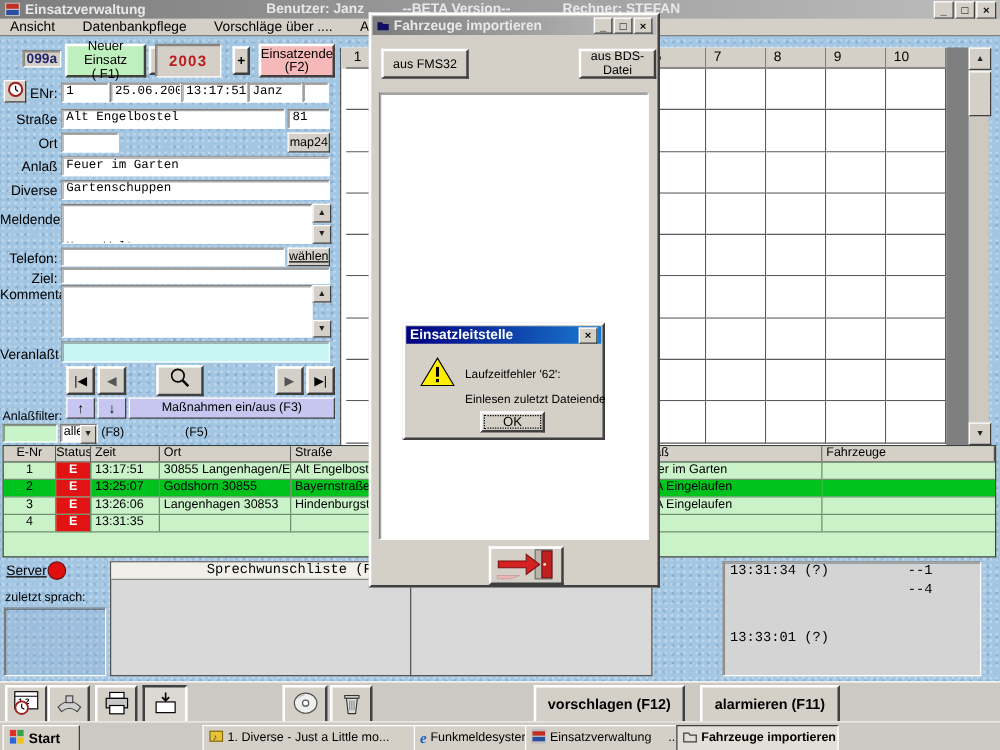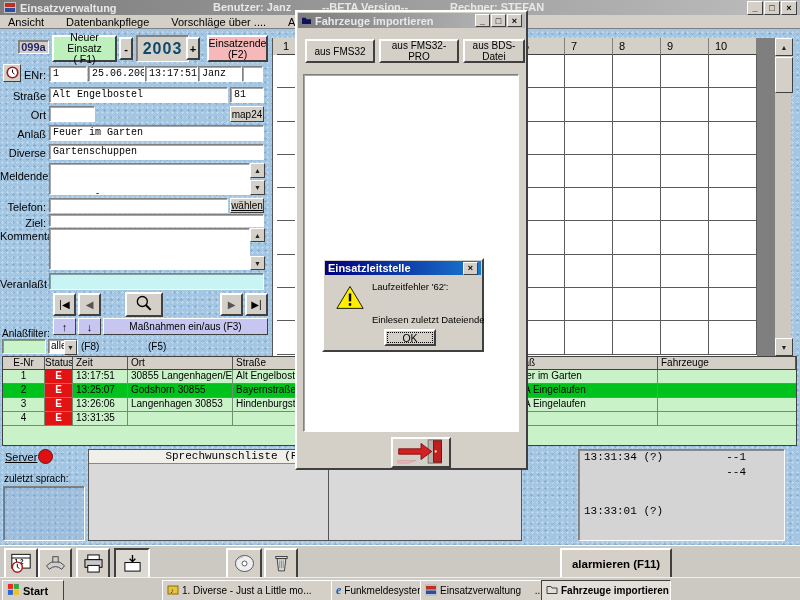--- a/index.html
+++ b/index.html
@@ -82,21 +82,21 @@
       <div class="menu-item">Ansicht</div>
       <div class="menu-item">Einstellungen</div>
     </div>
 
   <div class="abs sunken" style="left:18px;top:40px;width:31px;height:14px;background:#d4d0c8;font-weight:bold;color:#24246a;text-align:center;line-height:12px;">099a</div>
   <div class="abs raised btn" style="left:52px;top:35px;width:65px;height:27px;background:#bdf0bd;flex-direction:column;line-height:11px;font-size:10.5px;justify-content:center;">
     <span>Neuer Einsatz</span>
       <span>( F1)</span>
   </div>
   <div class="abs raised btn" style="left:119px;top:37px;width:14px;height:23px;font-weight:bold;">-</div>
-  <div class="abs sunken btn" style="left:136px;top:35px;width:53px;height:27px;background:#d4d0c8;color:#0c4a6e;font-weight:bold;font-size:16px;letter-spacing:1px;">2003</div>
+  <div class="abs sunken btn" style="left:124px;top:35px;width:53px;height:27px;background:#d4d0c8;color:#b91c1c;font-weight:bold;font-size:12px;letter-spacing:1px;">2003</div>
   <div class="abs raised btn" style="left:186px;top:37px;width:14px;height:23px;font-weight:bold;">+</div>
   <div class="abs raised btn" style="left:207px;top:35px;width:61px;height:27px;background:#f6b8b8;flex-direction:column;line-height:11px;font-size:10.5px;">
     <span>Einsatzende</span>
       <span>(F2)</span>
   </div>
 
   <div class="abs" id="grid">
     <div class="grow" style="padding-left:4px;background:#d4d0c8;">
         <div class="gh">1</div>
         <div class="gh">2</div>
@@ -393,21 +393,20 @@
           </svg>
         </span>
       <span style="margin-left:3px;">Fahrzeuge importieren</span>
       <span style="position:absolute;right:4px;display:flex;">
         <span class="winbtn raised1 btn" style="width:13px;height:11px;">_</span>
         <span class="winbtn raised1 btn" style="width:13px;height:11px;">□</span>
         <span class="winbtn raised1 btn" style="width:13px;height:11px;">×</span>
       </span>
     </div>
     <div class="abs raised btn" style="left:8px;top:27px;width:70px;height:24px;font-size:10px;">aus FMS32</div>
-    <div class="abs raised btn" style="left:82px;top:27px;width:80px;height:24px;font-size:10px;">aus FMS32-PRO</div>
     <div class="abs raised btn" style="left:166px;top:27px;width:62px;height:24px;font-size:10px;">aus BDS-Datei</div>
     <div class="abs sunken" style="left:6px;top:62px;width:216px;height:358px;background:#fff;"></div>
     <div class="abs raised btn" style="left:94px;top:425px;width:60px;height:31px;">
       <span>
         <svg width="52" height="25" viewBox="0 0 56 28">
           <rect x="36" y="1" width="15" height="26" fill="#b8b5ae" stroke="#6e6b66"></rect>
           <rect x="42" y="2" width="9" height="24" fill="#c02020" stroke="#701010"></rect>
           <circle cx="44.5" cy="14" r="1.3" fill="#ffeeaa"></circle>
           <path d="M3 11h25V5l12 9-12 9v-6H3Z" fill="#d42222" stroke="#7a1010"></path>
           <path d="M2 24h20l-8 3H2Z" fill="#e8b8b8" stroke="#c08888" stroke-width=".5"></path>
@@ -421,21 +420,21 @@
       <span>Einsatzleitstelle</span>
       <span class="winbtn raised1 btn" style="position:absolute;right:4px;width:13px;height:11px;">×</span>
     </div>
     <span class="abs" style="left:12px;top:24px;">
       <svg width="28" height="26" viewBox="0 0 32 28">
           <path d="M16 2 31 27H1Z" fill="#ffee00" stroke="#000"></path>
           <rect x="14.6" y="10" width="2.8" height="9" fill="#000"></rect>
           <rect x="14.6" y="21" width="2.8" height="3" fill="#000"></rect>
         </svg>
     </span>
-    <div class="abs" style="left:48px;top:21px;font-size:9.5px;">Laufzeitfehler '62':</div>
+    <div class="abs" style="left:48px;top:34px;font-size:9.5px;">Laufzeitfehler '62':</div>
     <div class="abs" style="left:48px;top:54px;font-size:9.5px;white-space:nowrap;">Einlesen zuletzt Dateiende</div>
     <div class="abs raised btn" style="left:60px;top:69px;width:52px;height:17px;outline:1px dotted #000;outline-offset:-4px;font-size:10.5px;">OK</div>
   </div>
 
   <div class="abs" id="toolbar">
     <div class="tbtn raised btn" style="left:4px;width:30px;">
       <span><svg width="22" height="21" viewBox="0 0 24 22">
             <rect x="2" y="1" width="20" height="15" fill="#fff" stroke="#000"></rect>
             <line x1="2" y1="5" x2="22" y2="5" stroke="#000"></line>
             <text x="5" y="12" font-size="7" font-weight="bold" fill="#000">1 2</text>
@@ -471,20 +470,21 @@
           </svg></span>
       </div>
     <div class="tbtn raised btn" style="left:264px;width:30px;">
       <span><svg width="21" height="20" viewBox="0 0 24 22">
             <path d="M7 6h10l-1.6 14H8.6Z" fill="#dcdcdc" stroke="#333"></path>
             <rect x="5.5" y="3.5" width="13" height="2.4" fill="#dcdcdc" stroke="#333"></rect>
             <path d="M10 8v9M12 8v9M14 8v9" stroke="#888"></path>
           </svg></span>
       </div>
 
+    <div class="tbtn raised btn" style="left:427px;width:117px;height:27px;font-weight:bold;font-size:11.5px;">vorschlagen (F12)</div>
     <div class="tbtn raised btn" style="left:560px;width:108px;height:27px;font-weight:bold;font-size:11.5px;">alarmieren  (F11)</div>
 
   </div>
 
   <div class="abs" id="taskbar">
     <div class="task raised1" style="left:2px;width:52px;font-weight:bold;font-size:11px;">
       <span><svg width="13" height="13" viewBox="0 0 14 14">
             <rect x="1" y="1" width="5.4" height="5.4" fill="#e03024"></rect>
             <rect x="7.4" y="1" width="5.4" height="5.4" fill="#36a546"></rect>
             <rect x="1" y="7.4" width="5.4" height="5.4" fill="#2a66d8"></rect>

